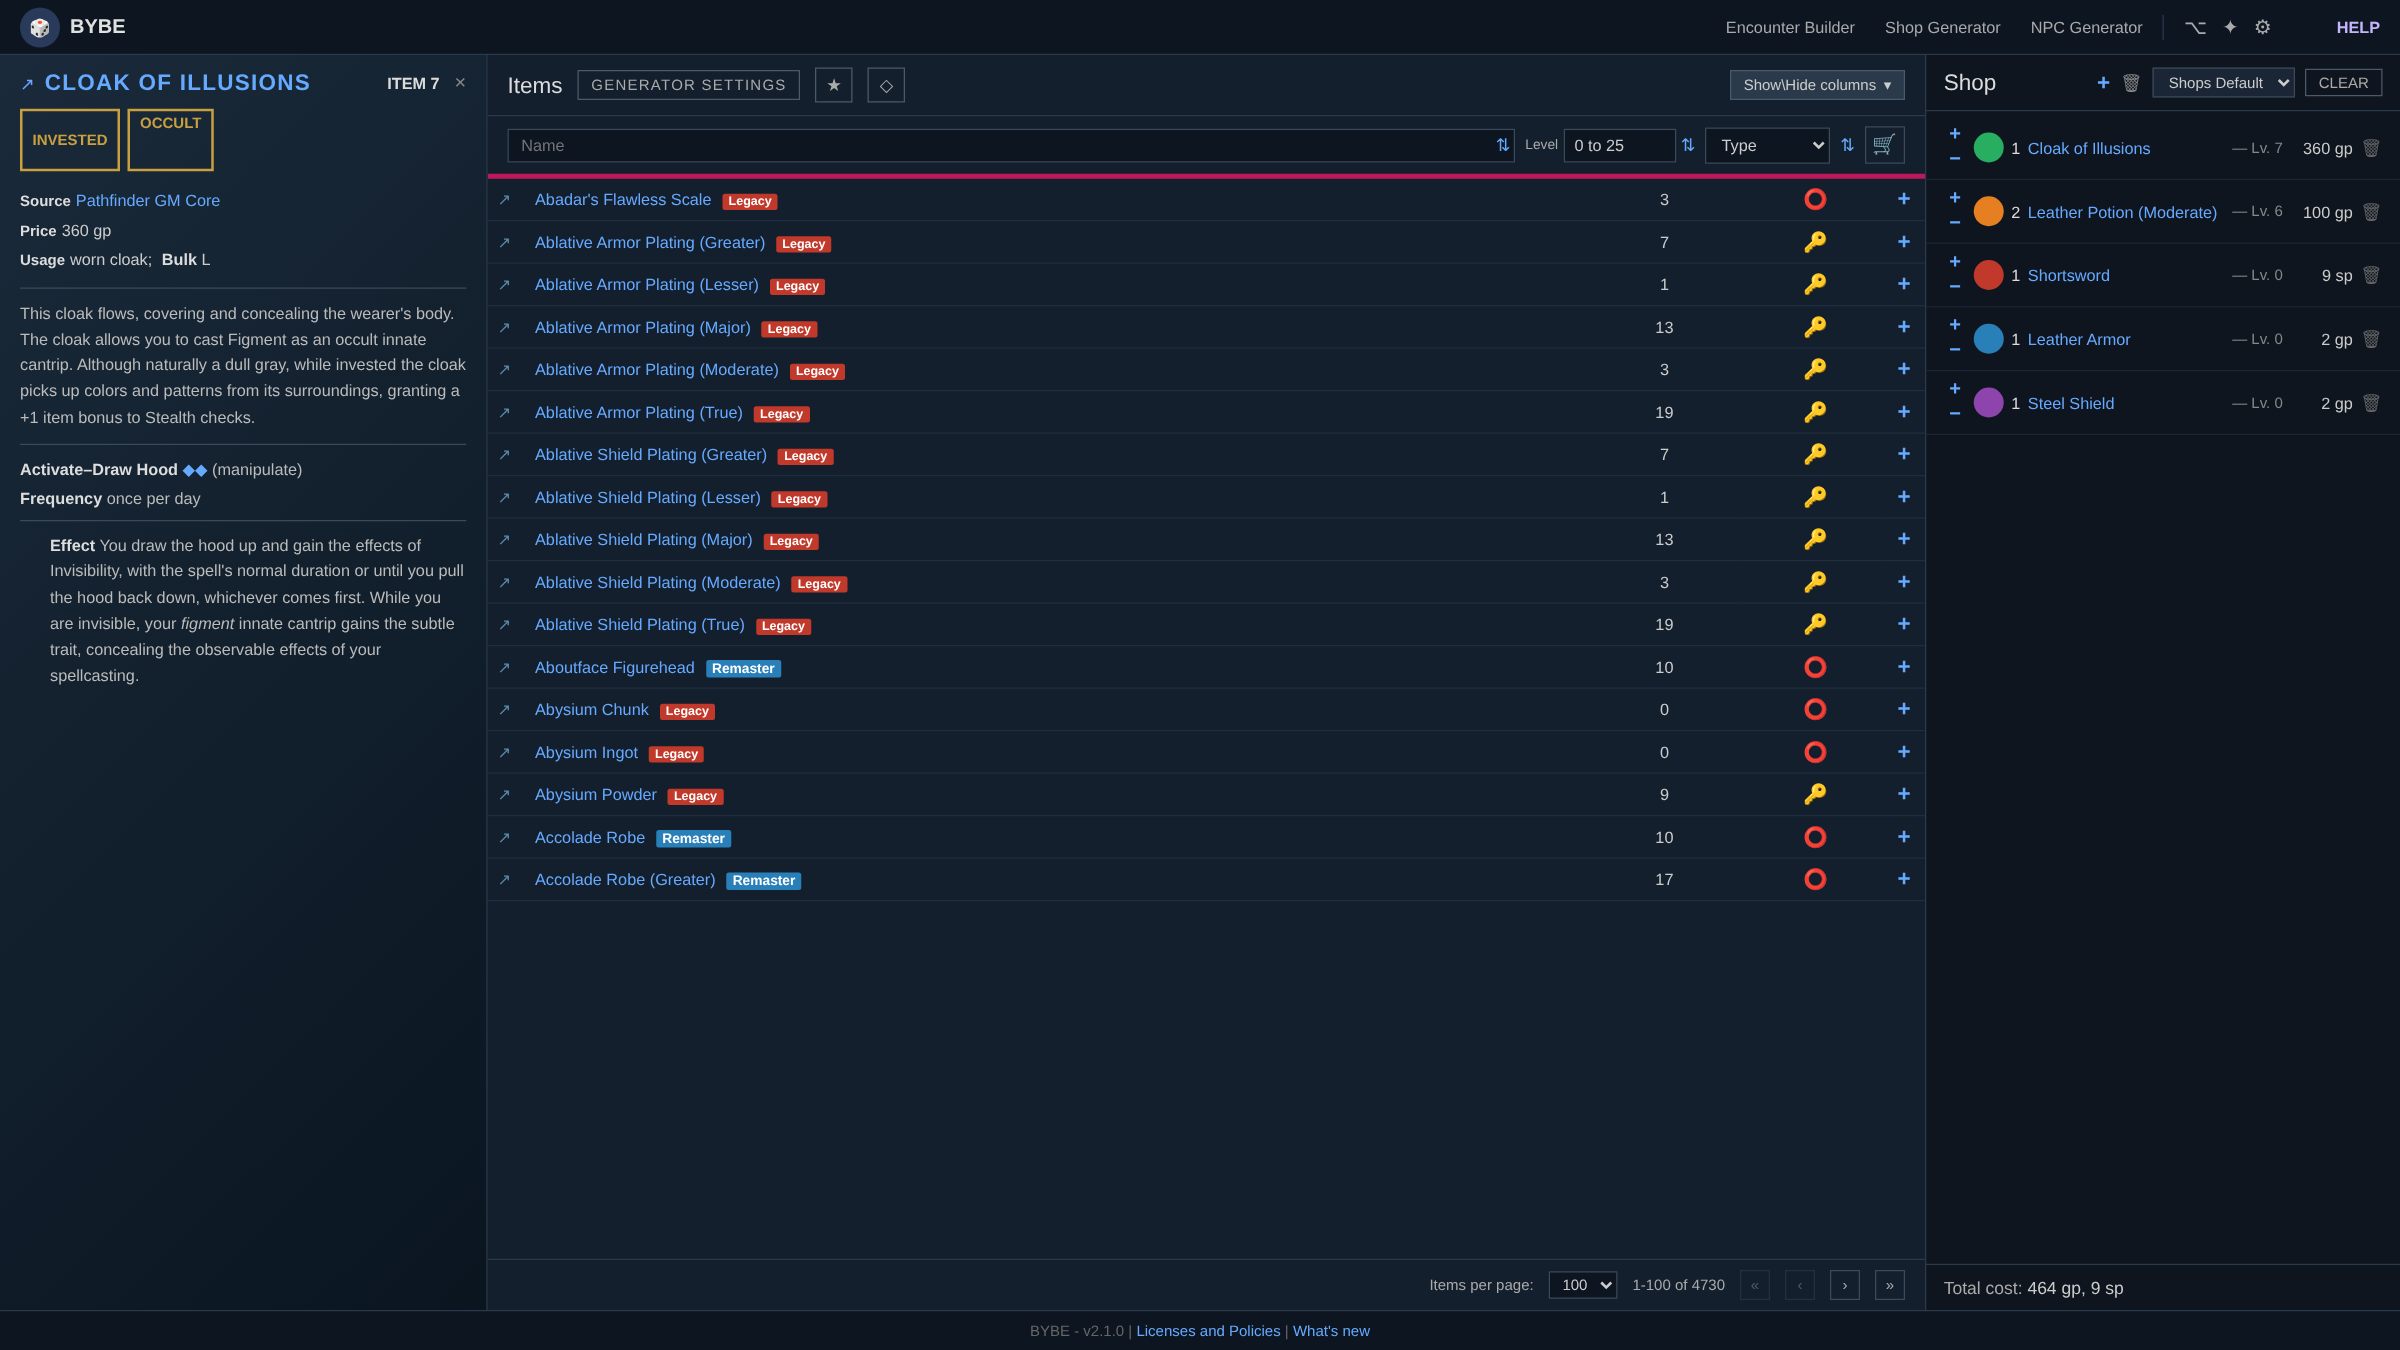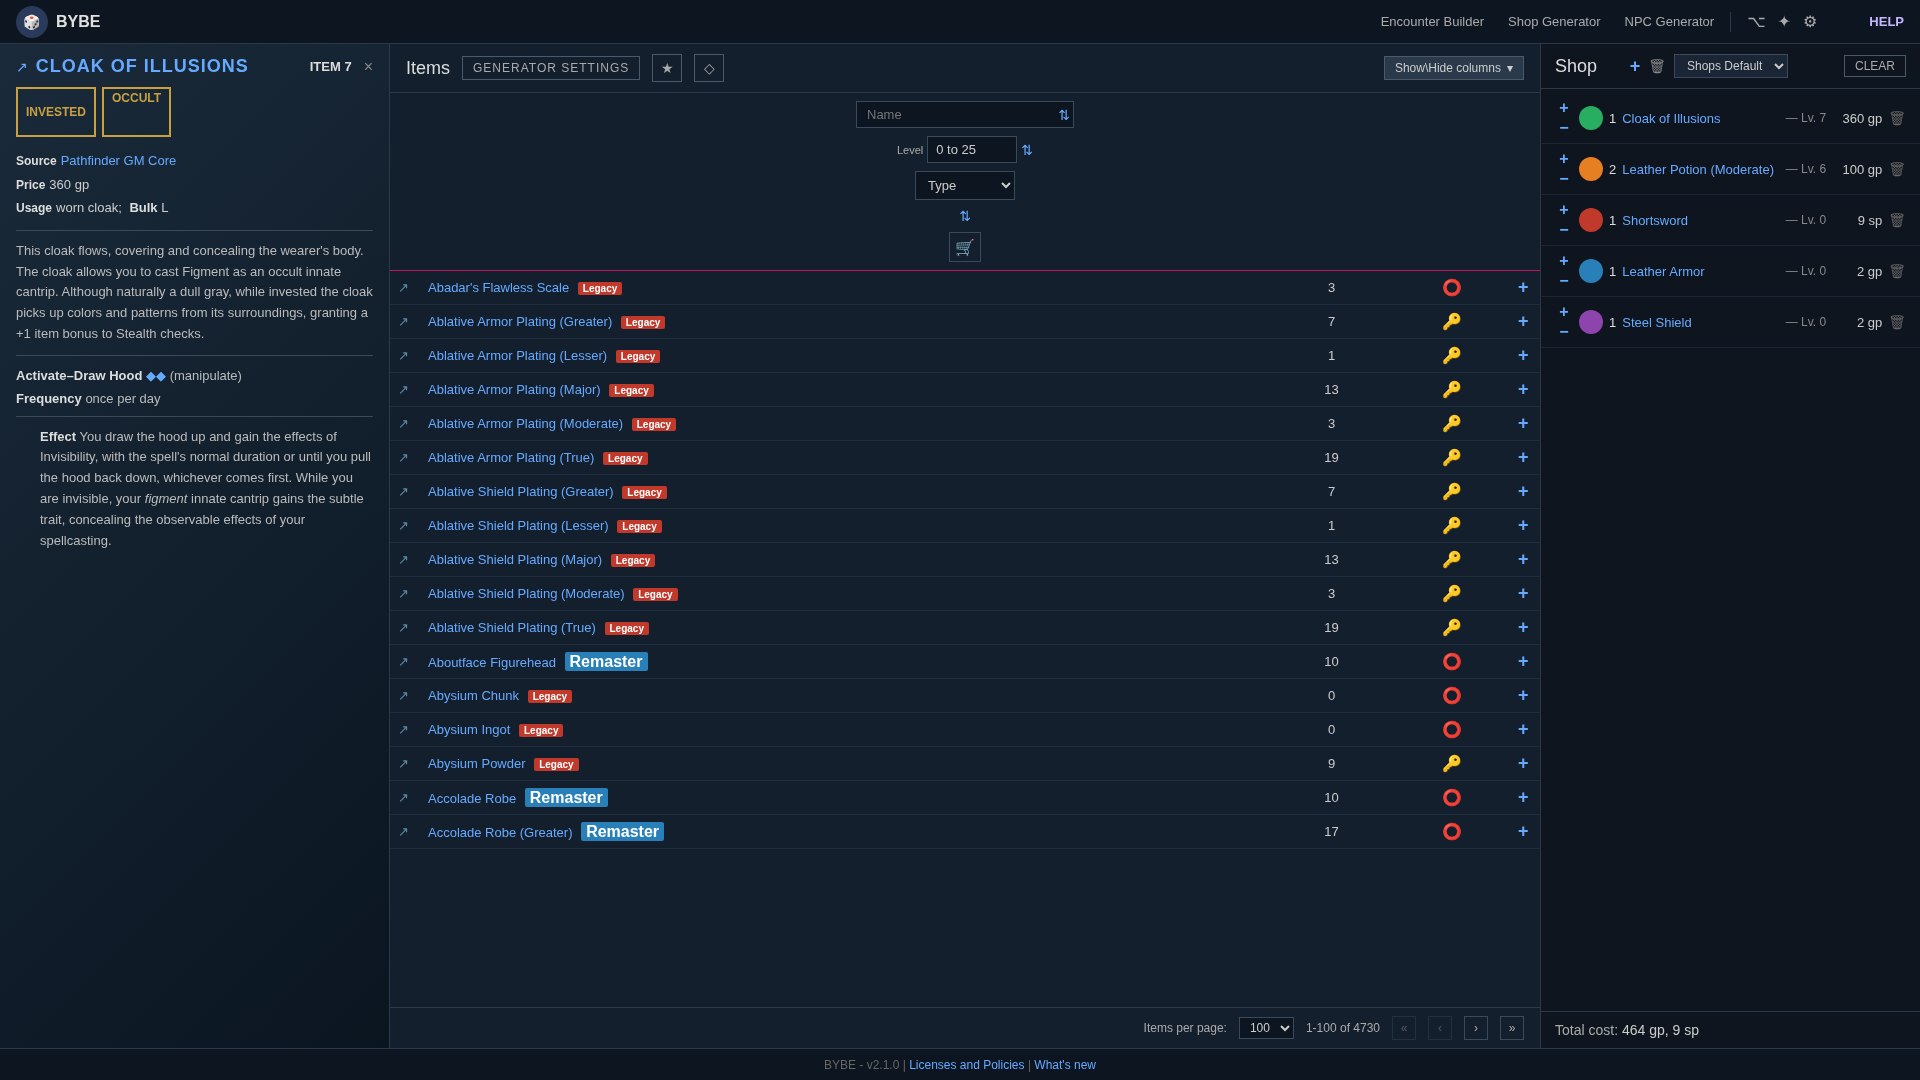--- a/index.html
+++ b/index.html
@@ -258,23 +258,22 @@
       align-items: center;
       gap: 6px;
     }
 
     
     .filter-row {
       display: flex;
       align-items: center;
       padding: 8px 16px;
       gap: 8px;
-      border-bottom: 1px solid #be185d;
+      border-bottom: 4px solid #be185d;
       flex-shrink: 0;
-      flex-direction: column;
     }
     .search-container {
       position: relative;
       flex: 2;
     }
     .search-input {
       width: 100%;
       background: #0d1520;
       border: 1px solid #3a4a5a;
       color: #ccc;
@@ -370,21 +369,21 @@
       color: #fff;
       font-size: 10px;
       padding: 1px 5px;
       margin-left: 5px;
       border-radius: 2px;
       font-weight: bold;
     }
     .tag-remaster {
       background: #2980b9;
       color: #fff;
-      font-size: 16px;
+      font-size: 11px;
       padding: 1px 5px;
       margin-left: 5px;
       border-radius: 2px;
       font-weight: bold;
     }
     .item-level-cell {
       color: #ccc;
       text-align: center;
       min-width: 40px;
     }
@@ -479,21 +478,20 @@
       font-size: 12px;
       cursor: pointer;
     }
     .clear-btn {
       background: transparent;
       border: 1px solid #4a5a6a;
       color: #aaa;
       padding: 3px 10px;
       font-size: 12px;
       cursor: pointer;
-      margin-left: 48px;
     }
 
     .shop-items {
       flex: 1;
       overflow-y: auto;
       padding: 4px 0;
     }
     .shop-item-row {
       display: flex;
       align-items: center;

